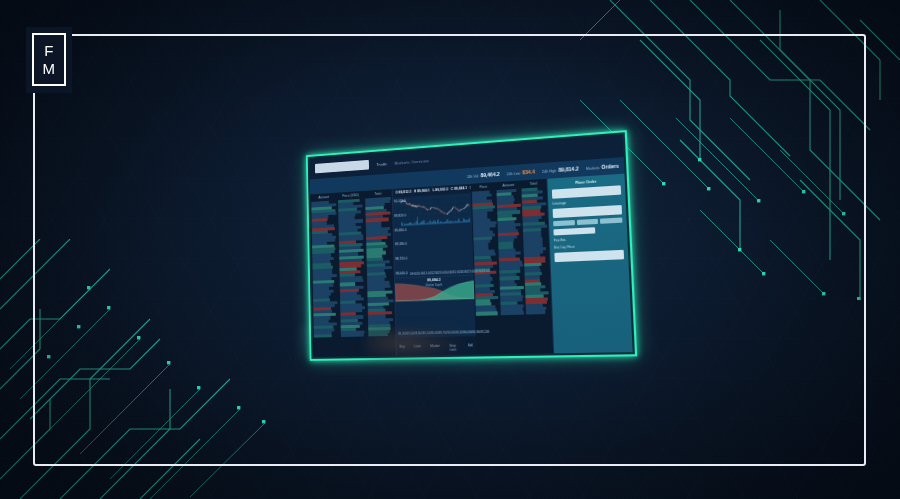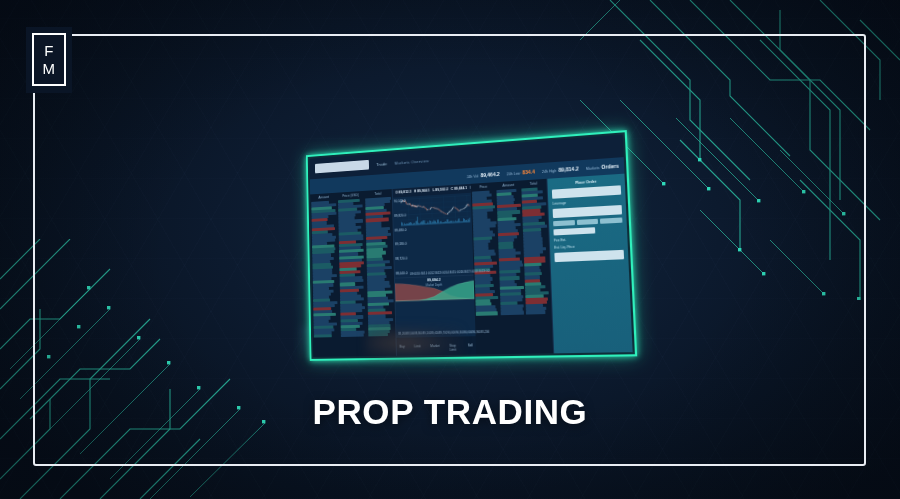--- a/index.html
+++ b/index.html
@@ -1026,15 +1026,14 @@
   </div>
 
   <div class="hand"></div>
 
   <div class="logo-mask"></div>
   <div class="logo">
     <span class="ln">F</span>
     <span class="ln">M</span>
   </div>
 
-  <div class="title">PROP TRADING</div>
 
 </div>
 
 </body></html>

